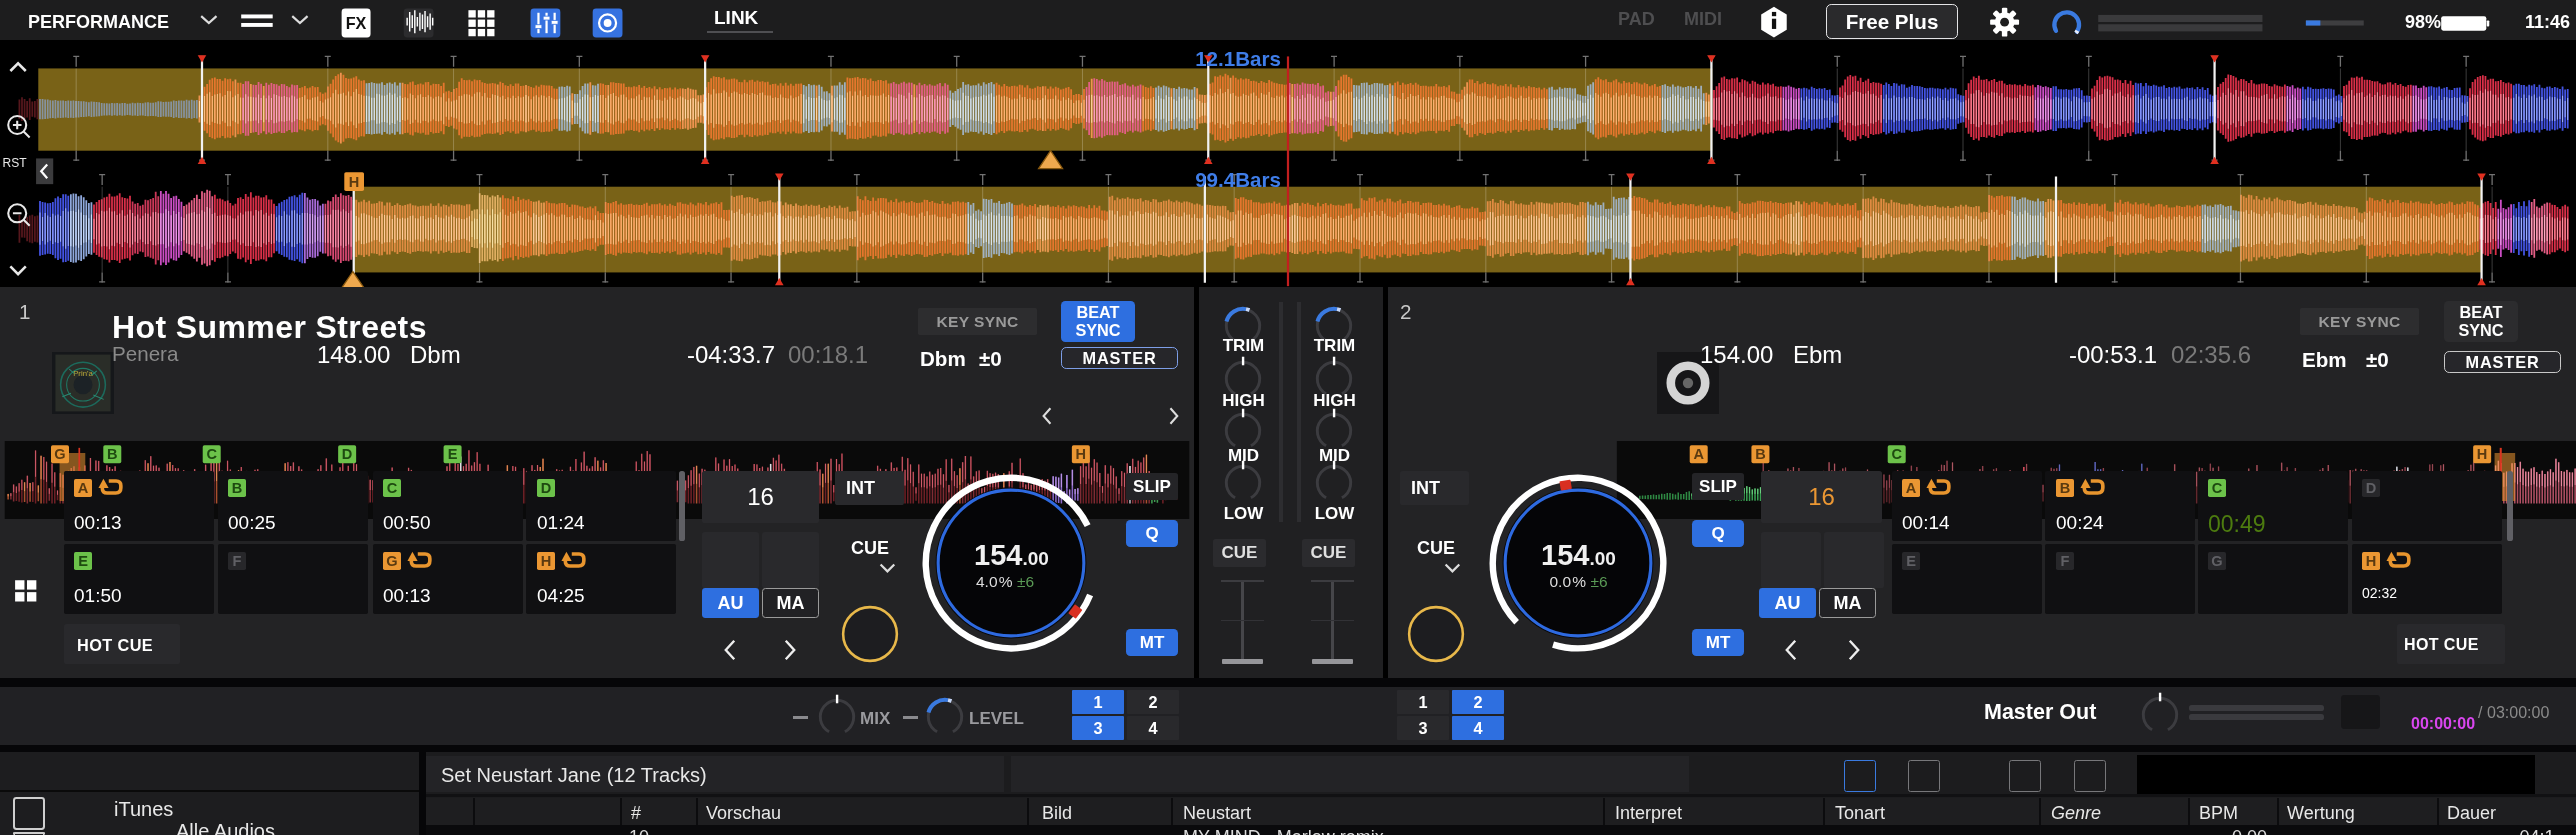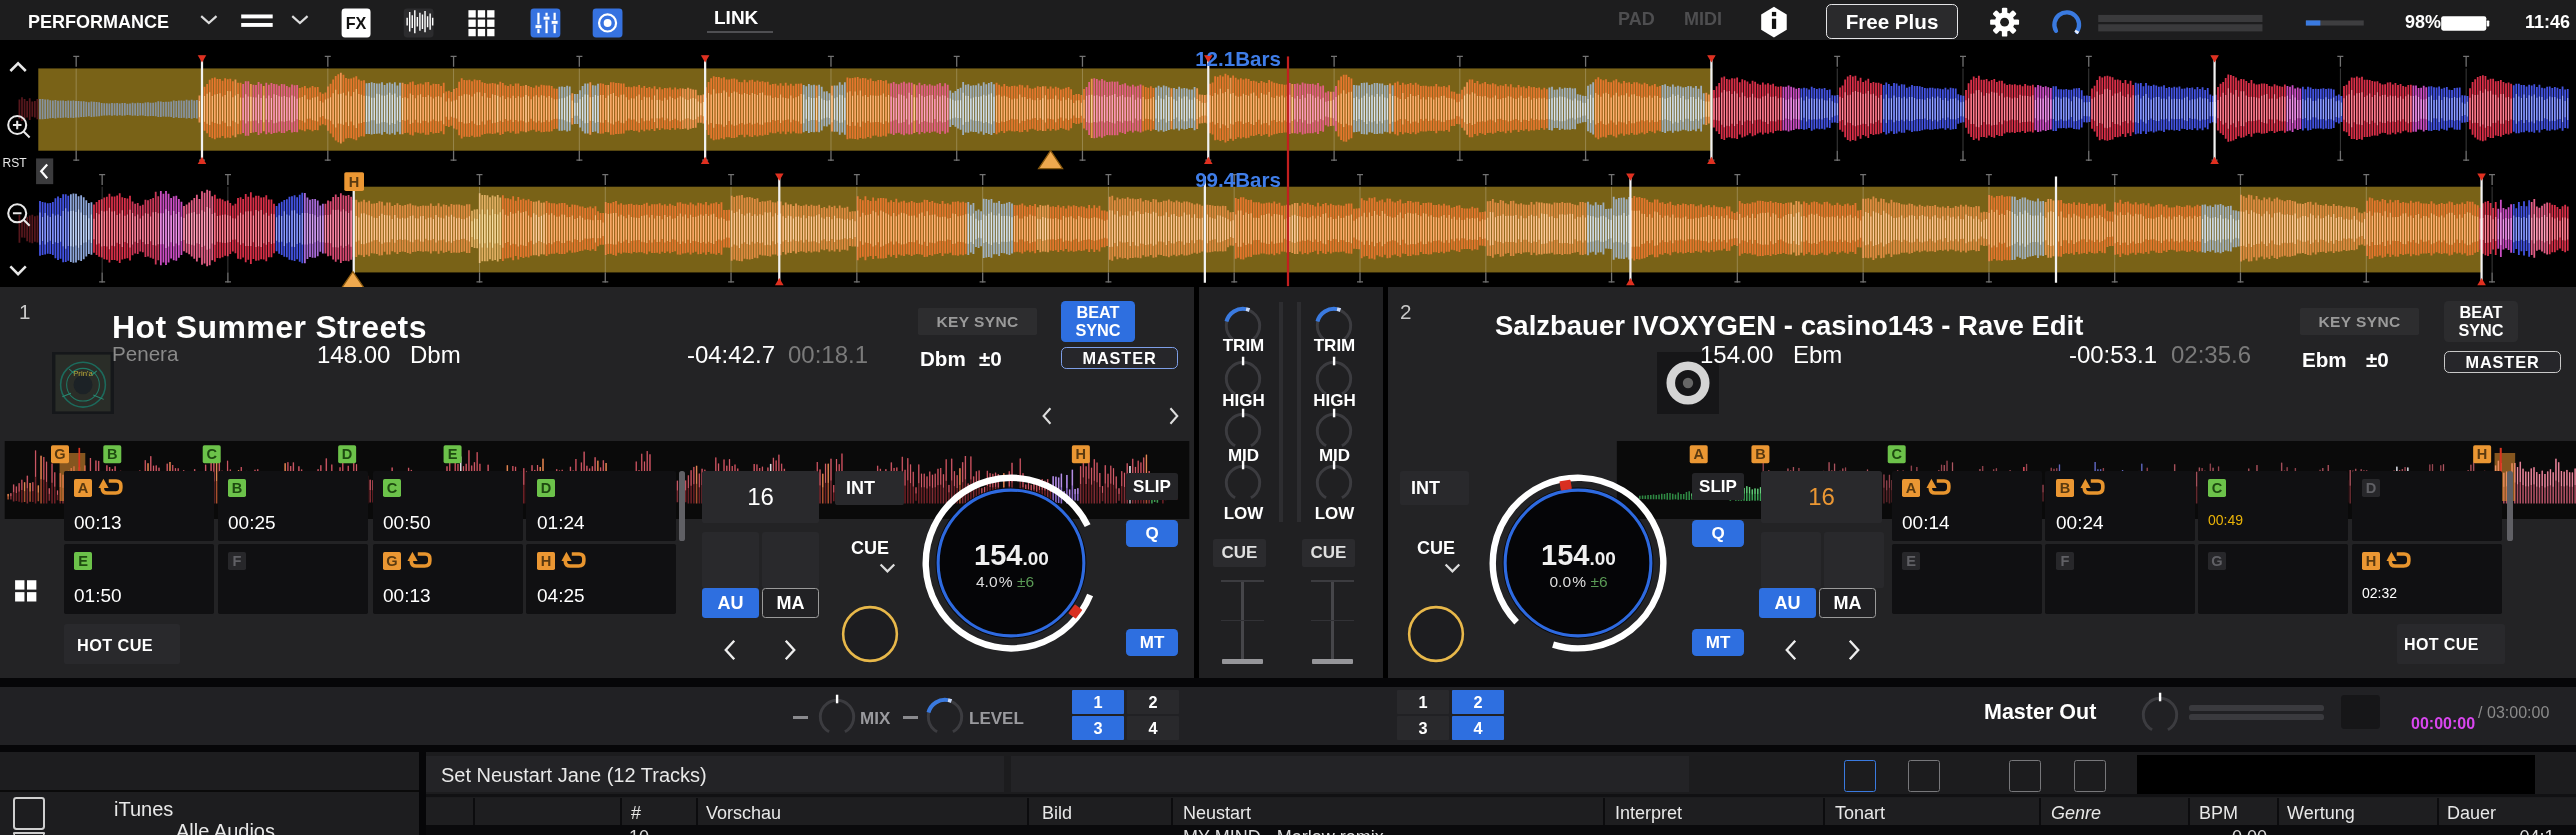--- a/index.html
+++ b/index.html
@@ -164,38 +164,37 @@
       <circle cx="36" cy="38" r="26" fill="none" stroke="#1c6a5c" stroke-width="1.8"></circle>
       <circle cx="36" cy="38" r="19" fill="none" stroke="#1f7a66" stroke-width="1.2"></circle>
       <circle cx="36" cy="38" r="11" fill="#1c2226"></circle>
       <text x="36" y="28" font-size="9" fill="#b8a83a" text-anchor="middle" font-family="Liberation Sans">Prin'a</text>
       <path d="M12 52l10-4M48 50l12 5M20 20l6 5M52 22l-6 5" stroke="#2a8a72" stroke-width="1.2"></path>
     </svg>
     <div class="lb" style="left:112px;top:311px;font-size:32px;color:#fff;font-weight:700;letter-spacing:0.4px">Hot Summer Streets</div>
     <div class="lb" style="left:112px;top:344px;font-size:20.6px;color:#8a8a8a;font-weight:400;">Penera</div>
     <div class="lb" style="left:317px;top:343px;font-size:24px;color:#fff;font-weight:400;">148.00</div>
     <div class="lb" style="left:410px;top:343px;font-size:24px;color:#fff;font-weight:400;">Dbm</div>
-    <div class="lb" style="right:1801px;top:343px;font-size:24px;color:#fff;font-weight:400;">-04:42.7</div>
+    <div class="lb" style="right:1801px;top:343px;font-size:24px;color:#fff;font-weight:400;">-04:33.7</div>
     <div class="lb" style="left:788px;top:343px;font-size:24px;color:#7a7a7a;font-weight:400;">00:18.1</div>
     <div class="" style="left:918px;top:308px;width:119px;height:27px;background:#2d2d2f;border-radius:1.7px;display:flex;align-items:center;justify-content:center;font-size:15.5px;font-weight:bold;color:#9a9a9a;letter-spacing:0.4px">KEY SYNC</div>
     <div class="" style="left:1061px;top:301px;width:74px;height:41px;background:#2e6fe0;border-radius:4.3px;display:flex;align-items:center;justify-content:center;text-align:center;font-size:16.3px;font-weight:bold;color:#fff;line-height:1.1">BEAT<br>SYNC</div>
     <div class="" style="left:1061px;top:347px;width:117px;height:22px;background:#26262a;border:1.7px solid #7d9ee8;border-radius:5.2px;display:flex;align-items:center;justify-content:center;font-size:16.3px;font-weight:bold;color:#fff;letter-spacing:0.9px">MASTER</div>
     <svg style="left:1040;top:404" width="146" height="24" viewBox="0 0 170 28">
       <path d="M12 5l-8 9 8 9" stroke="#ddd" stroke-width="2.4" fill="none"></path>
       <path d="M152 5l8 9-8 9" stroke="#ddd" stroke-width="2.4" fill="none"></path>
     </svg>
     <div class="lb" style="left:920px;top:349px;font-size:20.6px;color:#fff;font-weight:700;">Dbm</div>
     <div class="lb" style="left:979px;top:349px;font-size:20.6px;color:#fff;font-weight:700;">±0</div>
     <div class="lb" style="left:1400px;top:302px;font-size:20.6px;color:#c8c8c8;font-weight:400;">2</div>
     <svg style="left:1657;top:352" width="62" height="62" viewBox="0 0 72 72">
       <rect width="72" height="72" fill="#161618"></rect>
       <circle cx="36" cy="36" r="20" fill="none" stroke="#d4d4d4" stroke-width="10"></circle>
       <circle cx="36" cy="36" r="6" fill="#666"></circle>
     </svg>
-    <div class="lb" style="left:1495px;top:312px;font-size:27.5px;color:#fff;font-weight:700;letter-spacing:0px">Salzbauer IVOXYGEN - casino143 - Rave Edit</div>
     <div class="lb" style="left:1700px;top:343px;font-size:24px;color:#fff;font-weight:400;">154.00</div>
     <div class="lb" style="left:1793px;top:343px;font-size:24px;color:#fff;font-weight:400;">Ebm</div>
     <div class="lb" style="right:419px;top:343px;font-size:24px;color:#fff;font-weight:400;margin-left:44px;">-00:53.1</div>
     <div class="lb" style="left:2171px;top:343px;font-size:24px;color:#7a7a7a;font-weight:400;">02:35.6</div>
     <div class="" style="left:2300px;top:308px;width:119px;height:27px;background:#2d2d2f;border-radius:1.7px;display:flex;align-items:center;justify-content:center;font-size:15.5px;font-weight:bold;color:#9a9a9a;letter-spacing:0.4px">KEY SYNC</div>
     <div class="" style="left:2444px;top:301px;width:74px;height:41px;background:#2c2c2e;border-radius:4.3px;display:flex;align-items:center;justify-content:center;text-align:center;font-size:16.3px;font-weight:bold;color:#fff;line-height:1.1">BEAT<br>SYNC</div>
     <div class="" style="left:2444px;top:351px;width:117px;height:22px;background:#26262a;border:1.7px solid #c8c8c8;border-radius:5.2px;display:flex;align-items:center;justify-content:center;font-size:16.3px;font-weight:bold;color:#fff;letter-spacing:0.9px">MASTER</div>
     <svg style="left:2650;top:406" width="146" height="24" viewBox="0 0 170 28">
       <path d="M12 5l-8 9 8 9" stroke="#ddd" stroke-width="2.4" fill="none"></path>
       <path d="M162 5l8 9-8 9" stroke="#ddd" stroke-width="2.4" fill="none"></path>
@@ -327,21 +326,21 @@
     <div class="lb" style="left:1902px;top:513px;font-size:19px;color:#fff;font-weight:400;">00:14</div>
     <div class="" style="left:2045px;top:471px;width:150px;height:70px;background:#101012;border-radius:1.7px"></div>
     <div class="" style="left:2056px;top:479px;width:18px;height:18px;background:#eb9733;border-radius:1.7px;display:flex;align-items:center;justify-content:center;font-size:14.6px;font-weight:bold;color:#5a3a10">B</div>
     <svg style="left:2080px;top:477px" width="25" height="20" viewBox="0 0 29 23">
       <path d="M12.5 4.5h8.5q5.5 0 5.5 5.5v2.5q0 6-6 6h-10q-5.5 0-5.5-5.5v-1.2" stroke="#e8952e" stroke-width="4.2" fill="none"></path>
       <path d="M6.3 1.8l6 10.9H.5z" fill="#e8952e"></path>
     </svg>
     <div class="lb" style="left:2056px;top:513px;font-size:19px;color:#fff;font-weight:400;">00:24</div>
     <div class="" style="left:2198px;top:471px;width:150px;height:70px;background:#101012;border-radius:1.7px"></div>
     <div class="" style="left:2208px;top:479px;width:18px;height:18px;background:#6cc24a;border-radius:1.7px;display:flex;align-items:center;justify-content:center;font-size:14.6px;font-weight:bold;color:#1e4a10">C</div>
-    <div class="lb" style="left:2208px;top:513px;font-size:14px;color:#eab308;font-weight:400;">00:49</div>
+    <div class="lb" style="left:2208px;top:513px;font-size:23px;color:#4d7c0f;font-weight:400;">00:49</div>
     <div class="" style="left:2352px;top:471px;width:150px;height:70px;background:#101012;border-radius:1.7px"></div>
     <div class="" style="left:2362px;top:479px;width:18px;height:18px;background:#27272a;border-radius:1.7px;display:flex;align-items:center;justify-content:center;font-size:14.6px;font-weight:bold;color:#606065">D</div>
     <div class="" style="left:1892px;top:544px;width:150px;height:70px;background:#101012;border-radius:1.7px"></div>
     <div class="" style="left:1902px;top:552px;width:18px;height:18px;background:#27272a;border-radius:1.7px;display:flex;align-items:center;justify-content:center;font-size:14.6px;font-weight:bold;color:#606065">E</div>
     <div class="" style="left:2045px;top:544px;width:150px;height:70px;background:#101012;border-radius:1.7px"></div>
     <div class="" style="left:2056px;top:552px;width:18px;height:18px;background:#27272a;border-radius:1.7px;display:flex;align-items:center;justify-content:center;font-size:14.6px;font-weight:bold;color:#606065">F</div>
     <div class="" style="left:2198px;top:544px;width:150px;height:70px;background:#101012;border-radius:1.7px"></div>
     <div class="" style="left:2208px;top:552px;width:18px;height:18px;background:#27272a;border-radius:1.7px;display:flex;align-items:center;justify-content:center;font-size:14.6px;font-weight:bold;color:#606065">G</div>
     <div class="" style="left:2352px;top:544px;width:150px;height:70px;background:#101012;border-radius:1.7px"></div>
     <div class="" style="left:2362px;top:552px;width:18px;height:18px;background:#eb9733;border-radius:1.7px;display:flex;align-items:center;justify-content:center;font-size:14.6px;font-weight:bold;color:#5a3a10">H</div>

